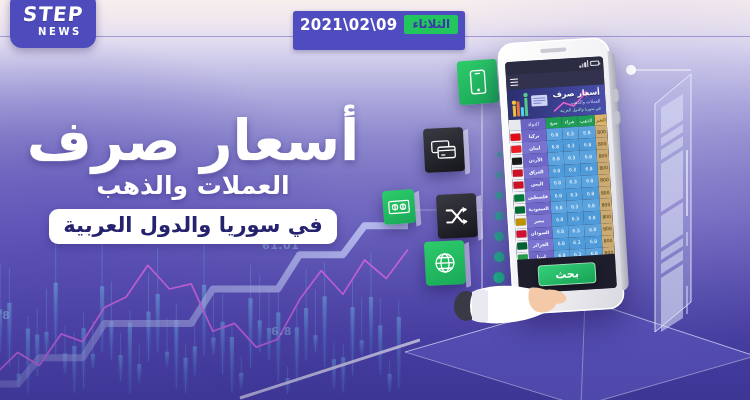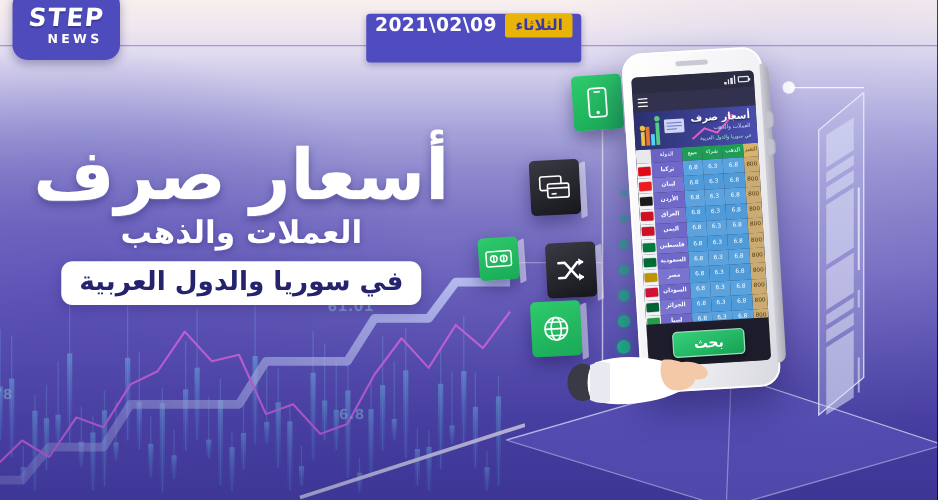--- a/index.html
+++ b/index.html
@@ -54,29 +54,29 @@
   }
   .logo .news{
     color:#fff;font-weight:bold;font-size:10px;letter-spacing:2.6px;
     line-height:1;margin-top:3px;margin-left:14px;
   }
 
   
   .date-chip{
     position:absolute;left:293px;top:11px;height:39px;
     background:#4f4cc0;border-radius:3px;
-    display:flex;align-items:flex-start;gap:7px;padding:0 7px;
+    display:flex;align-items:flex-end;gap:7px;padding:16px 7px;
     box-shadow:0 2px 5px rgba(30,22,90,.3);
   }
   .date-chip .d-num{
     color:#fff;font-weight:bold;font-size:15px;letter-spacing:.3px;
     font-family:"DejaVu Sans","Liberation Sans",sans-serif;
   }
   .date-chip .d-day{
-    background:#eab308;color:#3b39a8;font-weight:bold;font-size:12px;
+    background:#22c55e;color:#3b39a8;font-weight:bold;font-size:12px;
     border-radius:2px;padding:2px 8px;line-height:1.25;
     direction:rtl;
   }
 
   
   .headline{
     position:absolute;left:18px;top:112px;width:350px;
     text-align:center;direction:rtl;
   }
   .headline .h1{

